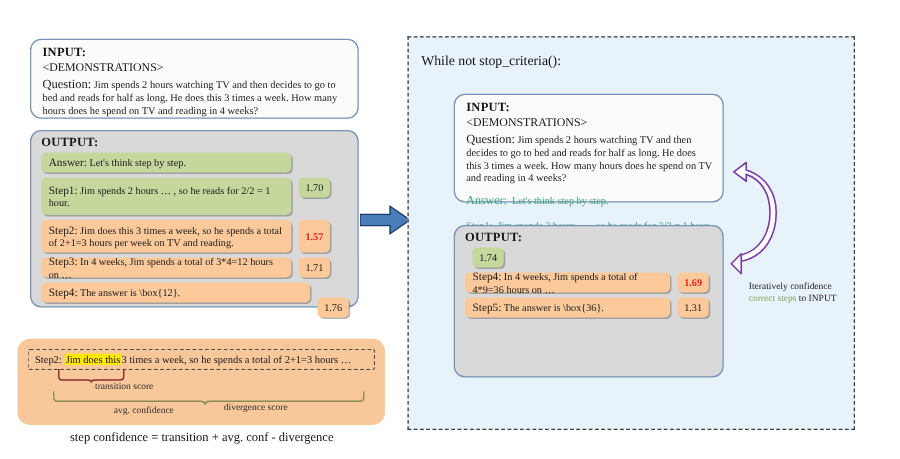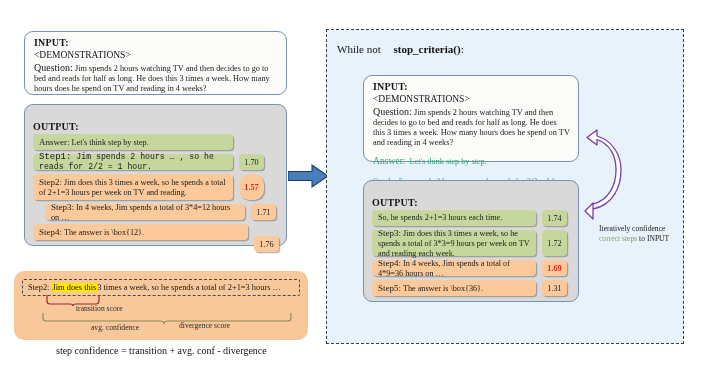--- a/index.html
+++ b/index.html
@@ -18,21 +18,21 @@
     border-radius: 9px;
   }
   .input-box {
     background: #fbfbf9;
     border: 1.4px solid #7792b4;
     padding: 5px 8px 5px 9px;
   }
   .output-box {
     background: #d9d9d9;
     border: 1.4px solid #7792b4;
-    padding: 16px 7px 7px 8px;
+    padding: 4px 7px 7px 8px;
   }
   .box-title {
     font-weight: bold;
     font-size: 10px;
     color: #151515;
     letter-spacing: .2px;
     margin-bottom: 2px;
   }
   .demo-line {
     font-size: 9.5px;
@@ -96,21 +96,21 @@
   #right-panel {
     position: absolute;
     background: #e8f2fb;
     border: 1.6px dashed #3a3a3a;
   }
   .while-line {
     position: absolute;
     font-size: 11px;
     color: #111;
   }
-  .while-line b { font-weight: bold; margin-left: 10px; }
+  .while-line b { font-weight: normal; }
 
   
   .iter-cap {
     position: absolute;
     font-size: 7.6px;
     line-height: 1.35;
     color: #1a1a1a;
     width: 84px;
   }
   .iter-cap .g { color: #7da05a; }
@@ -164,37 +164,37 @@
     <div class="box-title">OUTPUT:</div>
 
     <div class="step-row">
       <div class="step-text green" style="width:200px; height:16px;">
         <span><span class="lbl">Answer:</span>
         <span>Let's think step by step.</span></span>
       </div>
     </div>
 
     <div class="step-row">
-      <div class="step-text green" style="width:200px; height:16px;font-family:Liberation Mono, monospace;">
+      <div class="step-text green" style="width:200px; height:30px;">
         <span><span class="lbl">Step1:</span>
         <span>Jim spends 2 hours … , so he reads for 2/2 = 1 hour.</span></span>
       </div>
       <div class="sc green" style="height:16px;">1.70</div>
     </div>
 
     <div class="step-row">
       <div class="step-text orange" style="width:200px; height:26px;">
         <span><span class="lbl">Step2:</span>
         <span>Jim does this 3 times a week, so he spends a total of 2+1=3 hours per week on TV and reading.</span></span>
       </div>
-      <div class="sc orange red-val" style="height:26px;border-radius:10px;">1.57</div>
-    </div>
-
-    <div class="step-row">
-      <div class="step-text orange" style="width:200px; height:16px;margin-left:12px;">
+      <div class="sc orange red-val" style="height:26px;">1.57</div>
+    </div>
+
+    <div class="step-row">
+      <div class="step-text orange" style="width:200px; height:16px;">
         <span><span class="lbl">Step3:</span>
         <span>In 4 weeks, Jim spends a total of 3*4=12 hours on …</span></span>
       </div>
       <div class="sc orange" style="height:16px;">1.71</div>
     </div>
 
     <div class="step-row">
       <div class="step-text orange" style="width:222px; height:16px;">
         <span><span class="lbl">Step4:</span>
         <span>The answer is \box{12}.</span></span>
@@ -230,33 +230,23 @@
       </div>
       <div class="green-line">
         <span class="sm">Step2:</span>
       </div>
     </div>
 
     <div class="panel-box output-box" style="left:36px; top:150px; width:216px; height:122px;">
       <div class="box-title">OUTPUT:</div>
 
       <div class="step-row">
-        <div class="step-text green" style="width:164px; height:16px;">
-          <span>So, he spends 2+1=3 hours each time.</span>
-        </div>
         <div class="sc green" style="height:16px;">1.74</div>
       </div>
 
-      <div class="step-row">
-        <div class="step-text green" style="width:164px; height:26px;">
-          <span><span class="lbl">Step3:</span>
-          <span>Jim does this 3 times a week, so he spends a total of 3*3=9 hours per week on TV and reading each week.</span></span>
-        </div>
-        <div class="sc green" style="height:26px;">1.72</div>
-      </div>
 
       <div class="step-row">
         <div class="step-text orange" style="width:164px; height:16px;">
           <span><span class="lbl">Step4:</span>
           <span>In 4 weeks, Jim spends a total of 4*9=36 hours on …</span></span>
         </div>
         <div class="sc orange red-val" style="height:16px;">1.69</div>
       </div>
 
       <div class="step-row">

